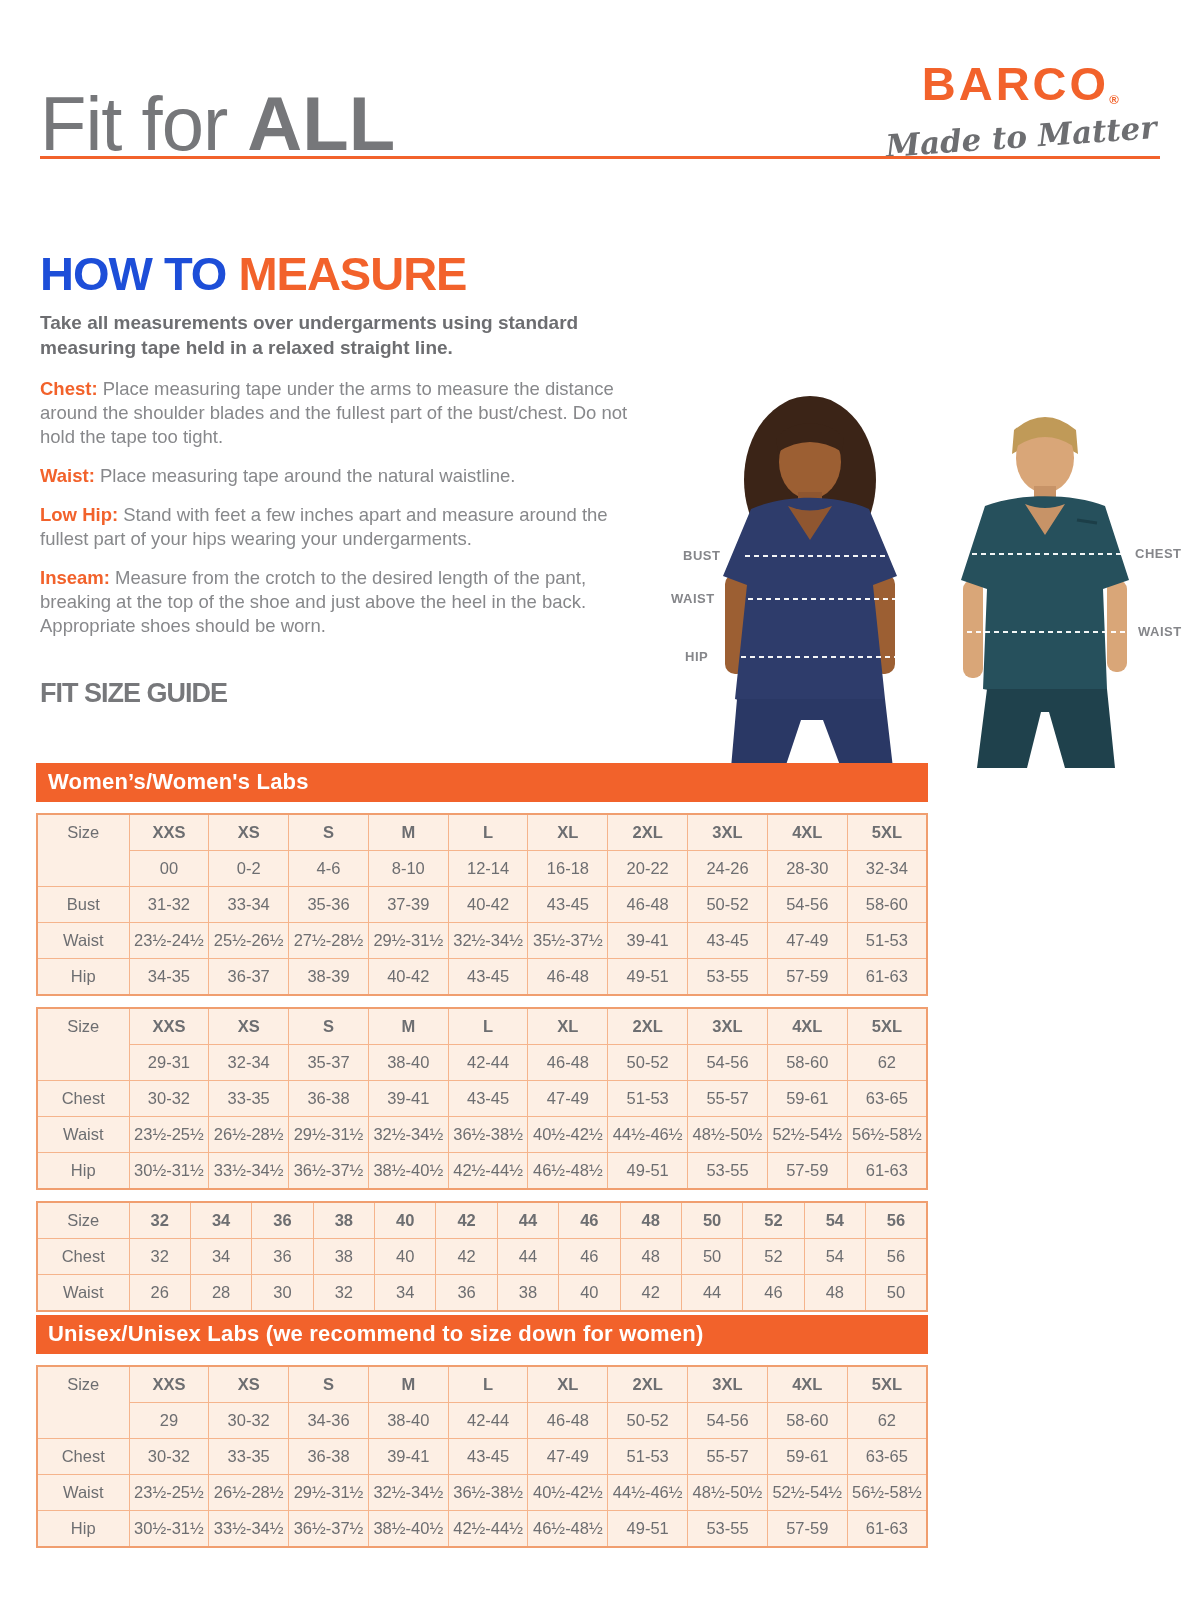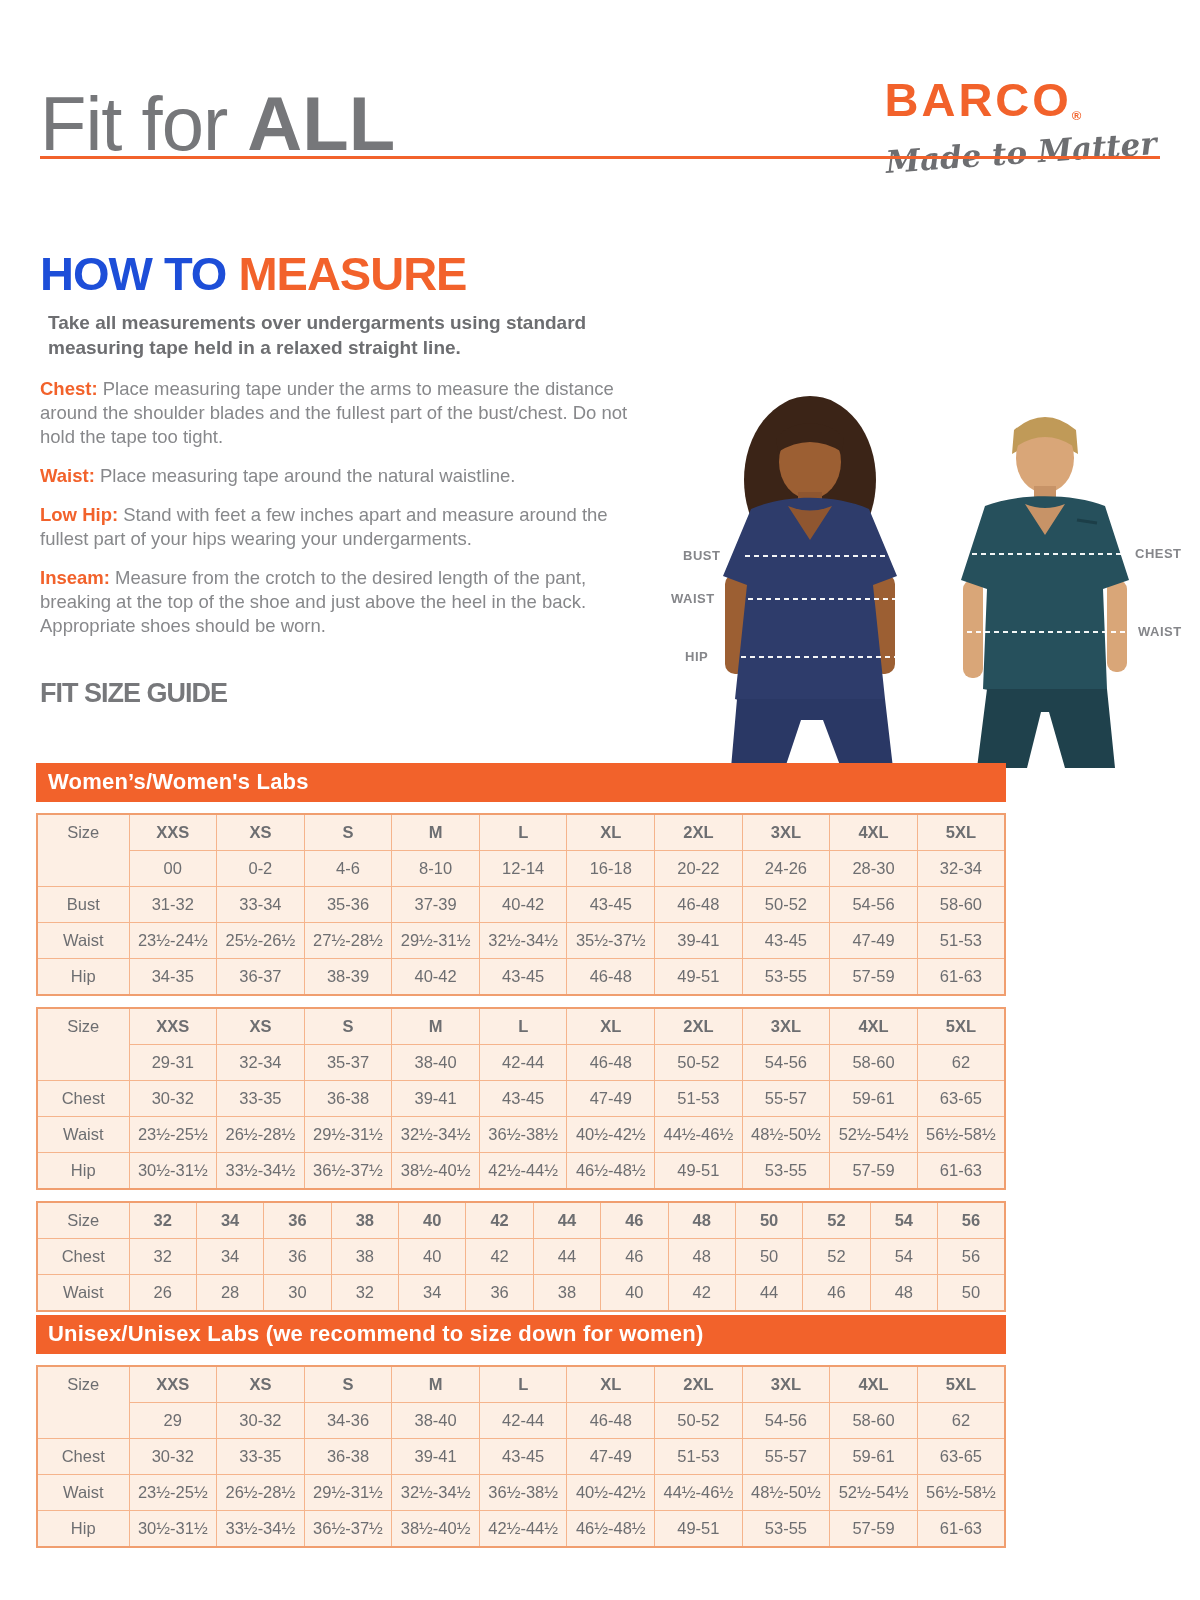--- a/index.html
+++ b/index.html
@@ -3,45 +3,45 @@
 <meta charset="utf-8">
 <style>
   html,body{margin:0;padding:0;background:#ffffff;}
   body{font-family:"Liberation Sans", sans-serif; -webkit-font-smoothing:antialiased;}
   .page{position:relative;width:1200px;height:1600px;background:#fff;overflow:hidden;}
 
   
   .main-title{position:absolute;left:40px;top:58px;font-size:76px;line-height:1;color:#76777A;letter-spacing:-1px;margin-top:28px;}
   .main-title .light{font-weight:normal;}
   .main-title .bold{font-weight:bold;letter-spacing:0;}
-  .brand{position:absolute;right:44px;top:76px;text-align:left;}
+  .brand{position:absolute;right:44px;top:60px;text-align:center;}
   .brand-word{font-size:47px;font-weight:bold;color:#F2622B;letter-spacing:3px;line-height:1;}
   .brand-reg{font-size:13px;font-weight:bold;color:#F2622B;letter-spacing:0;vertical-align:-4px;}
   .brand-tagline{font-family:"DejaVu Serif", serif;font-style:italic;font-weight:bold;font-size:31px;color:#6D6E71;transform:rotate(-4deg);transform-origin:right center;margin-top:2px;}
   .rule{position:absolute;left:40px;right:40px;top:156px;height:3px;background:#F2622B;}
 
   
   .htm-heading{position:absolute;left:40px;top:250px;font-size:47px;font-weight:bold;letter-spacing:-1px;line-height:1;}
   .htm-heading .gray{color:#1d4ed8;}
   .htm-heading .accent{color:#F2622B;}
   .htm-body{position:absolute;left:40px;top:310px;width:595px;}
-  .htm-intro{font-size:19px;font-weight:bold;color:#6D6E71;line-height:1.33;margin:0 0 16px 8px;}
+  .htm-intro{font-size:19px;font-weight:bold;color:#6D6E71;line-height:1.33;margin:0 0 16px 0;}
   .htm-item{font-size:18.5px;color:#87888B;line-height:1.3;margin:0 0 15px 0;}
   .htm-item .item-label{color:#F2622B;font-weight:bold;}
 
   
   .models{position:absolute;left:645px;top:368px;width:555px;height:400px;}
   .models svg{position:absolute;left:0;top:0;}
   .fig-label{position:absolute;font-size:13px;font-weight:bold;color:#85868A;letter-spacing:0.5px;}
 
   
   .fsg-heading{position:absolute;left:40px;top:680px;font-size:27px;font-weight:bold;color:#77787B;letter-spacing:-1px;line-height:1;}
   .fsg-subheading{position:absolute;left:40px;top:733px;font-size:21px;font-weight:bold;color:#77787B;letter-spacing:-0.2px;}
 
-  .tables{position:absolute;left:36px;top:763px;width:970px;}
+  .tables{position:absolute;left:36px;top:763px;width:892px;}
   .table-block{margin-bottom:3px;}
   .table-title{background:#F2622B;color:#ffffff;font-weight:bold;font-size:22px;padding:6px 12px 7px 12px;letter-spacing:0.2px;}
   table.size-table{width:100%;border-collapse:collapse;table-layout:fixed;border:2px solid #F09E6F;margin-top:11px;}
   table.size-table td{border:1px solid #F5B48C;text-align:center;font-size:16.5px;color:#6D6E71;background:#FDEFE4;padding:8px 3px;overflow:hidden;white-space:nowrap;}
   td.label-cell{text-align:left;padding-left:10px;background:#FDF2EA;}
   td.size-span{vertical-align:top;padding-top:9px;}
   td.header-cell{background:#FADFC9;font-weight:bold;font-size:17px;}
 </style>
 </head>
 <body>

